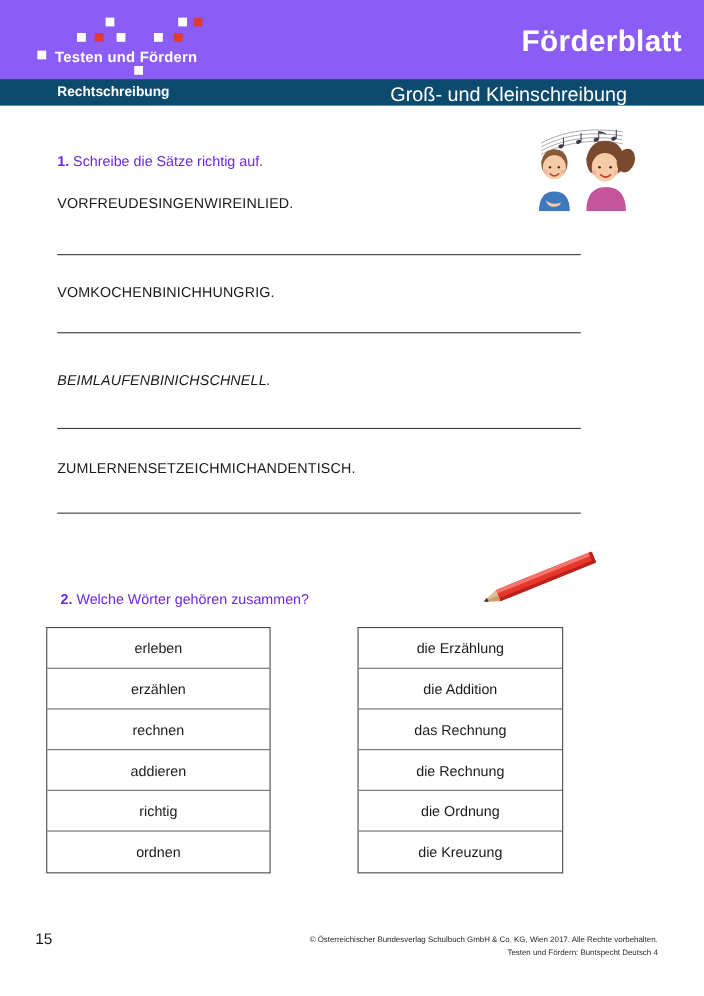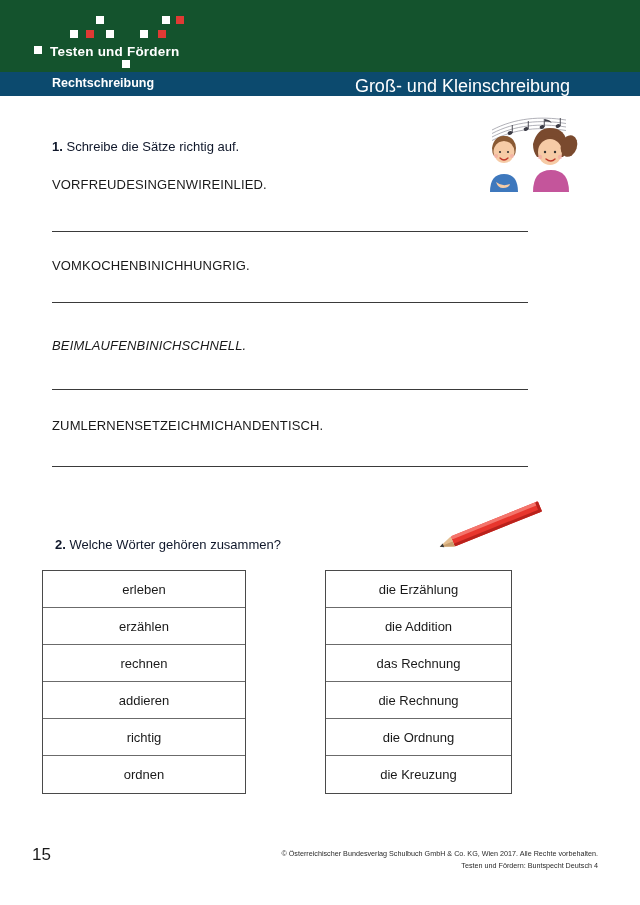--- a/index.html
+++ b/index.html
@@ -16,21 +16,21 @@
     font-family: "Liberation Sans", sans-serif;
     color: #1a1a1a;
   }
 
   
   .header-band {
     position: absolute;
     left: 0; top: 0;
     width: 640px;
     height: 84px;
-    background: #14532d;
+    background: #8b5cf6;
   }
   .logo-block {
     position: absolute;
     left: 24px;
     top: 8px;
     width: 200px;
     height: 62px;
   }
   .logo-sq {
     position: absolute;
@@ -82,21 +82,21 @@
     font-size: 18px;
     font-weight: normal;
     color: #ffffff;
     white-space: nowrap;
   }
 
   
   .task-heading {
     position: absolute;
     font-size: 13px;
-    color: #0f172a;
+    color: #6d28d9;
     white-space: nowrap;
   }
   .task-heading .num { font-weight: bold; }
 
   .sentence {
     position: absolute;
     left: 52px;
     font-size: 13px;
     letter-spacing: 0.15px;
     color: #1a1a1a;
@@ -141,21 +141,21 @@
     box-sizing: border-box;
     white-space: nowrap;
   }
   .word-cell:last-child { border-bottom: none; }
 
   
   .page-number {
     position: absolute;
     left: 32px;
     top: 845px;
-    font-size: 17px;
+    font-size: 14px;
     color: #1a1a1a;
   }
   .footer-text {
     position: absolute;
     right: 42px;
     top: 848px;
     text-align: right;
     font-size: 7.2px;
     line-height: 12px;
     color: #2a2a2a;
@@ -176,20 +176,21 @@
     <span class="logo-sq" style="left:46px;  top:22px;"></span>
     <span class="logo-sq red" style="left:62px;  top:22px;"></span>
     <span class="logo-sq" style="left:82px;  top:22px;"></span>
     <span class="logo-sq" style="left:116px; top:22px;"></span>
     <span class="logo-sq red" style="left:134px; top:22px;"></span>
     <span class="logo-sq" style="left:10px;  top:38px;"></span>
     <span class="logo-sq" style="left:98px;  top:52px;"></span>
     <span class="logo-wordmark">Testen und Fördern</span>
   </div>
 
+  <div class="sheet-title">Förderblatt</div>
 </div>
 
 <div class="red-band">
   <span class="subject">Rechtschreibung</span>
   <span class="topic">Groß- und Kleinschreibung</span>
 </div>
 
 <div class="task-heading" style="left:52px; top:139px;">
   <span class="num">1. </span>
   <span>Schreibe die Sätze richtig auf.</span>

